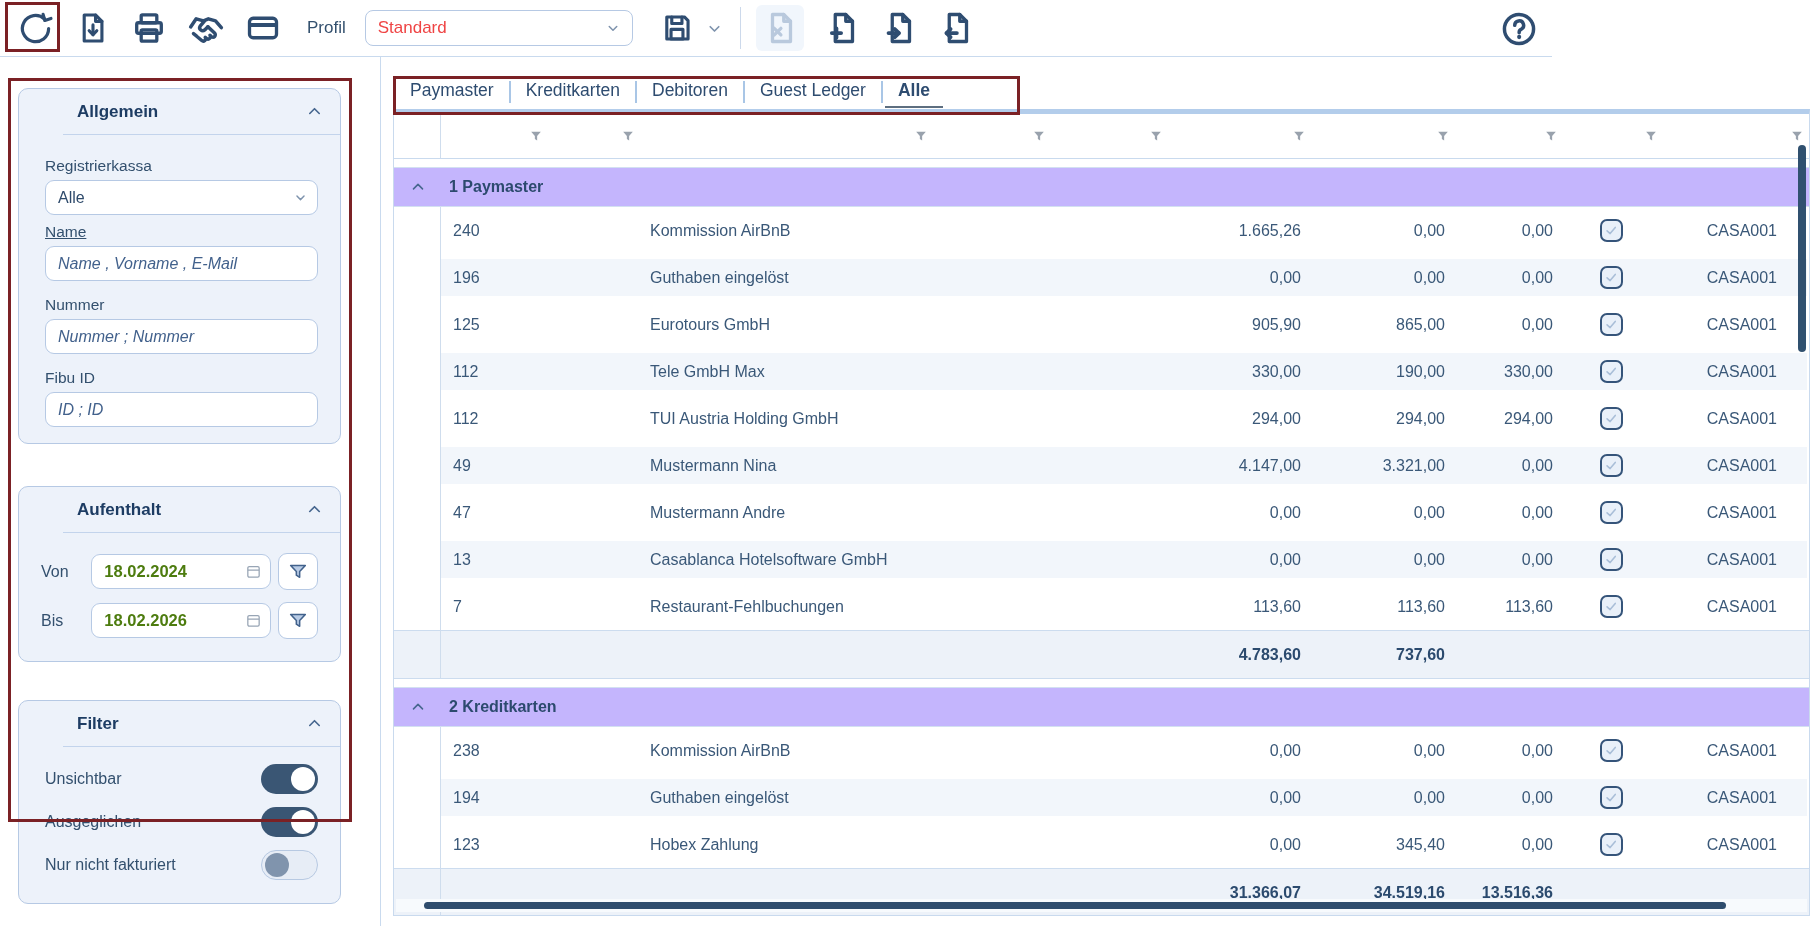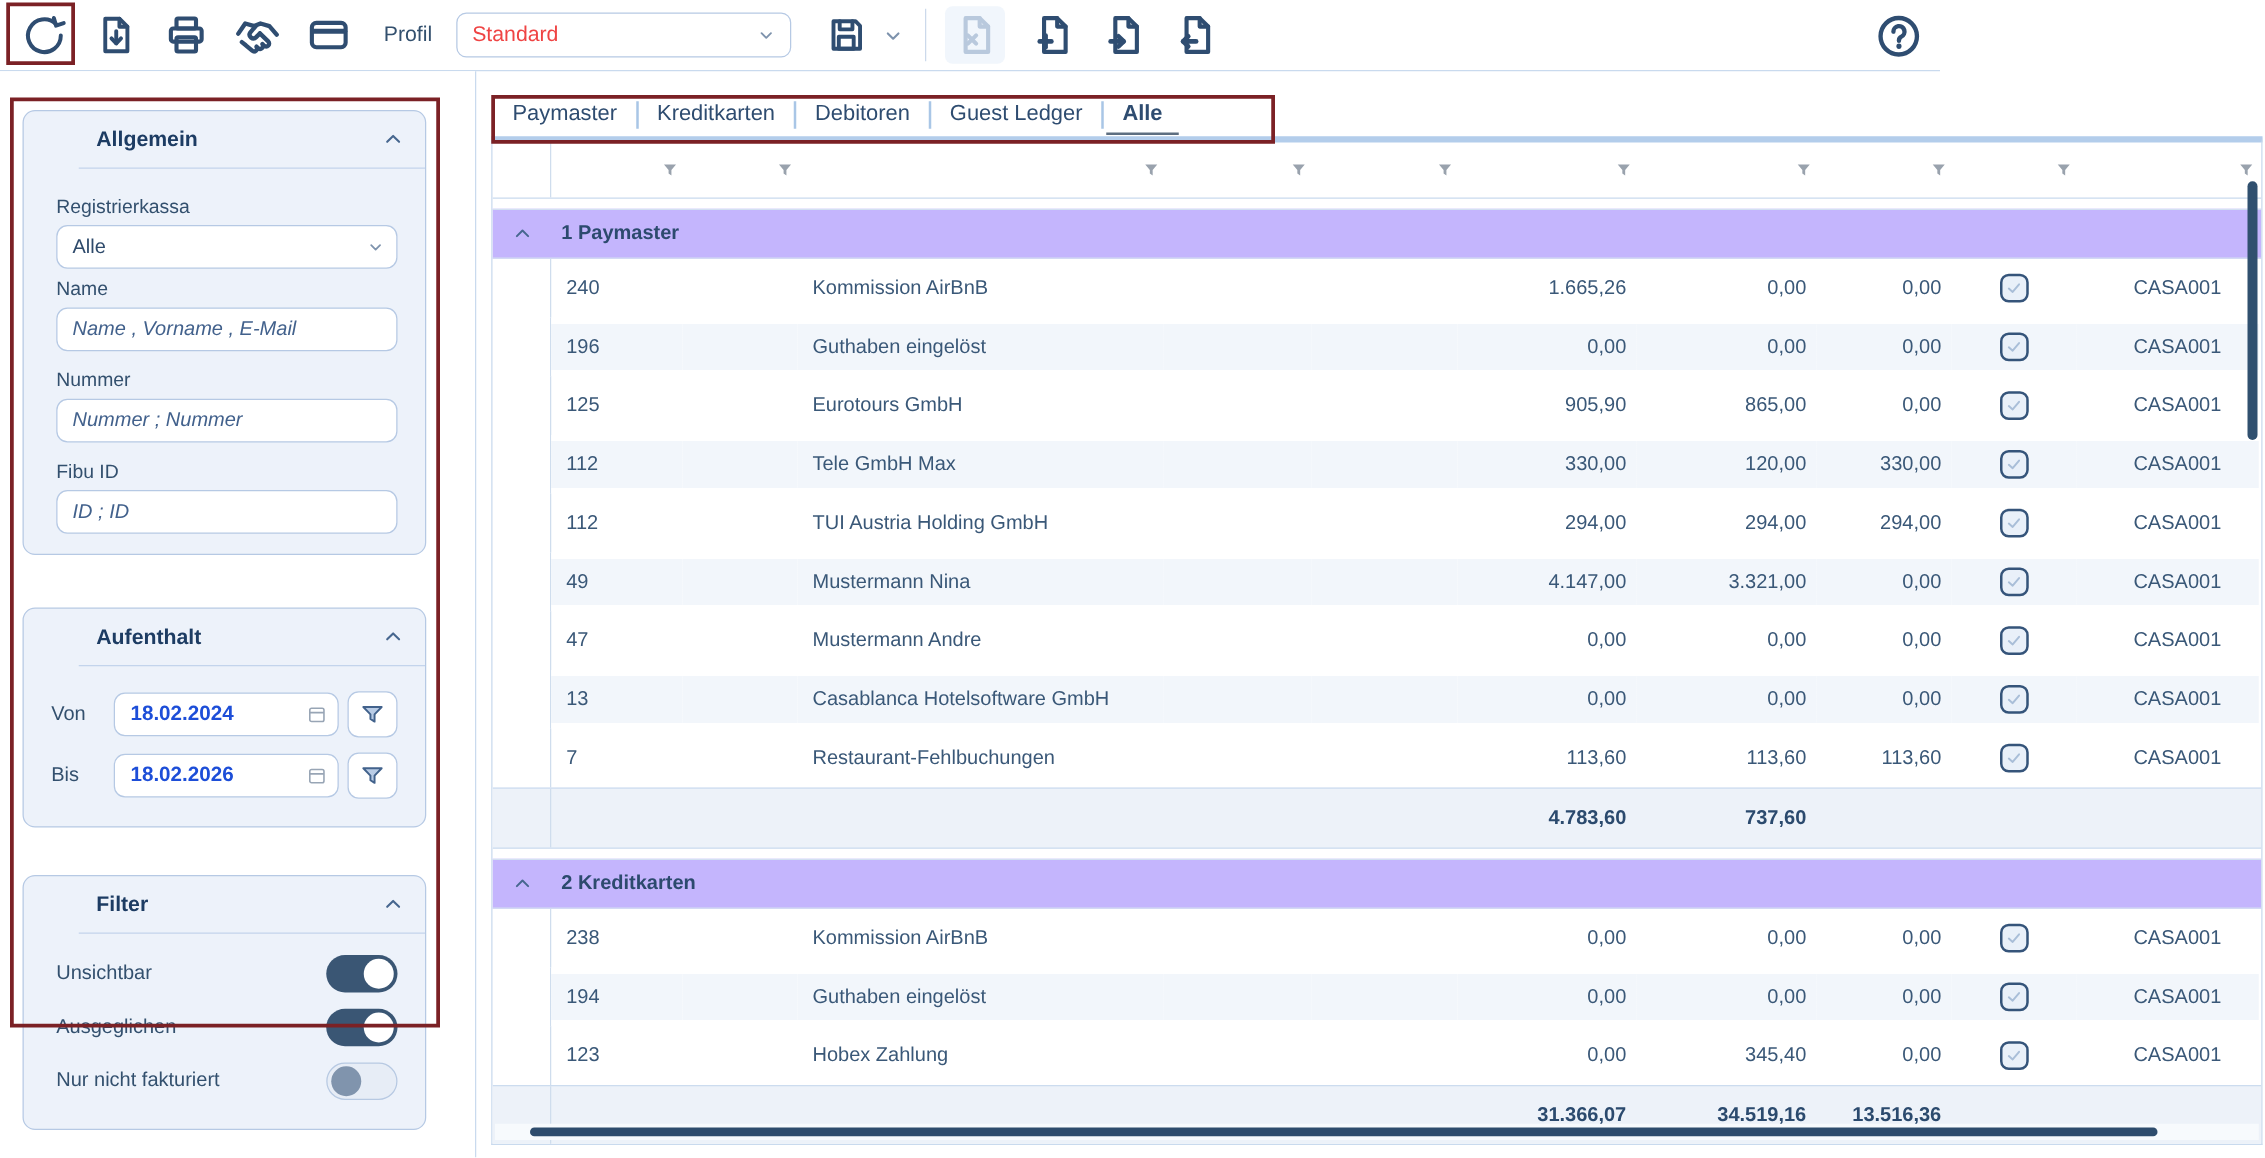--- a/index.html
+++ b/index.html
@@ -57,21 +57,21 @@
     background:#fff;display:flex;align-items:center;padding:0 8px 0 12px;font-size:16px;color:#2e4a6b;
   }
   .sb-select .grow{flex:1;}
   .date-row{display:flex;align-items:center;margin:10px 0 12px 0;}
   .d-label{width:52px;font-size:16px;color:#33506e;}
   .date-input{
     width:185px;height:35px;box-sizing:border-box;border:1px solid #b6c9e4;border-radius:9px;background:#fff;
     display:flex;align-items:center;padding:0 8px 0 12px;
   }
   .date-input input{
-    border:none;outline:none;width:118px;font-size:16.5px;font-weight:600;color:#1d4ed8;background:transparent;
+    border:none;outline:none;width:118px;font-size:16.5px;font-weight:600;color:#4d7c0f;background:transparent;
     font-family:"Liberation Sans", sans-serif;padding:0;
   }
   .date-input .grow{flex:1;}
   .funnel-btn{
     width:41px;height:37px;margin-left:7px;box-sizing:border-box;border:1px solid #b6c9e4;border-radius:9px;
     background:#fff;display:flex;align-items:center;justify-content:center;
   }
   .tog-row{display:flex;align-items:center;justify-content:space-between;margin:13px 0;}
   .tog-label{font-size:16px;color:#33506e;}
   .toggle{width:57px;height:30px;border-radius:15px;position:relative;box-sizing:border-box;}
@@ -238,21 +238,21 @@
     </div>
     <div class="card-body">
       <div class="f-label" style="margin-top:12px;">Registrierkassa</div>
       <div class="sb-select">
         <span>Alle</span>
         <span class="grow"></span>
         <svg width="17" height="17" viewBox="0 0 24 24" stroke="#7e93ad" fill="none" stroke-width="2" stroke-linecap="round" stroke-linejoin="round">
             <polyline points="7,10 12,15 17,10"></polyline>
           </svg>
       </div>
-      <div class="f-label" style="">Name</div>
+      <div class="f-label" style="text-decoration:underline;">Name</div>
       <input class="sb-input" placeholder="Name , Vorname , E-Mail" style="">
       <div class="f-label" style="margin-top:15px;">Nummer</div>
       <input class="sb-input" placeholder="Nummer ; Nummer" style="">
       <div class="f-label" style="margin-top:15px;">Fibu ID</div>
       <input class="sb-input" placeholder="ID ; ID" style="">
     </div>
   </div>
 
   <div class="card" style="margin-top:42px;">
     <div class="card-head">
@@ -468,21 +468,21 @@
         <div class="casa">CASA001</div>
       </div>
       <div class="tr drow alt">
         <div class="c0"></div>
         <div class="pl">112</div>
         <div class="pl"></div>
         <div class="pl">Tele GmbH Max</div>
         <div></div>
         <div></div>
         <div class="num">330,00</div>
-        <div class="num">120,00</div>
+        <div class="num">190,00</div>
         <div class="num">330,00</div>
         <div class="cbc">
           <div class="cb">
             <svg width="15" height="15" viewBox="0 0 22 22" fill="none">
               <polyline points="4.5,11.5 9,15.5 16.5,6.5" stroke="#a9bed8" stroke-width="2.3" stroke-linecap="round" stroke-linejoin="round"></polyline>
             </svg>
           </div>
         </div>
         <div class="casa">CASA001</div>
       </div>

